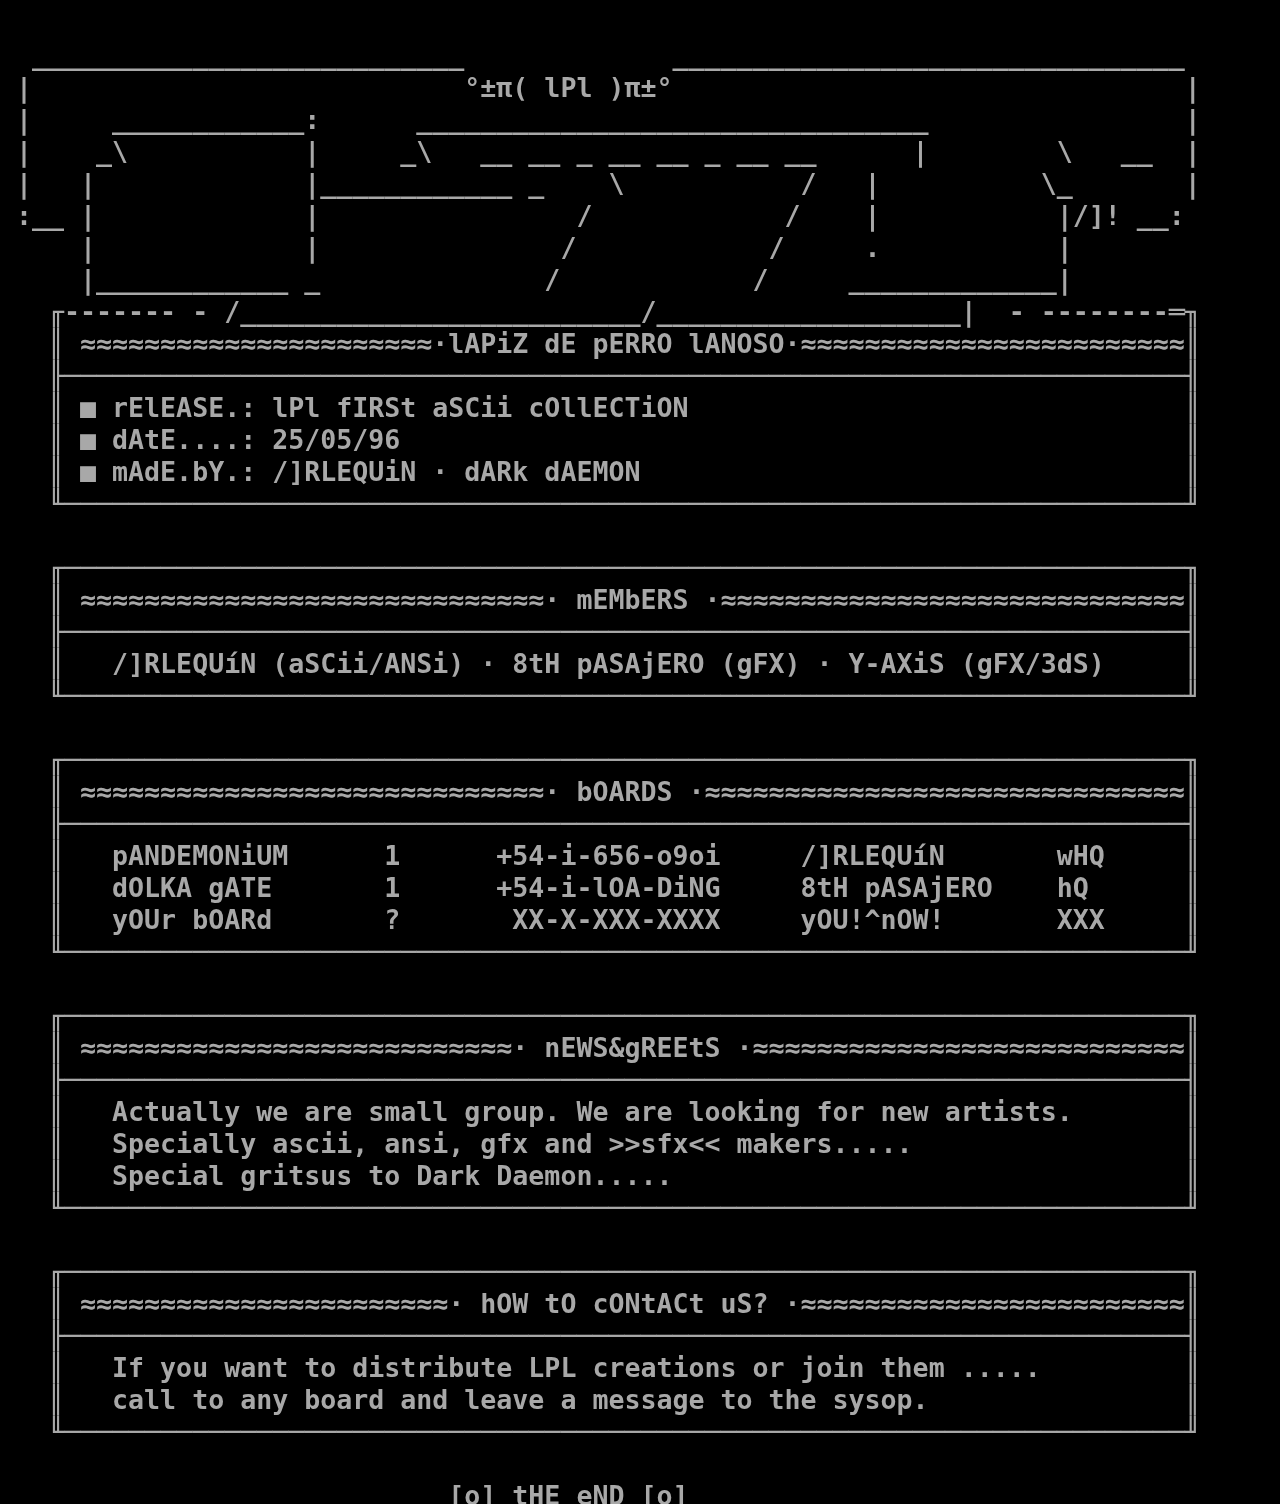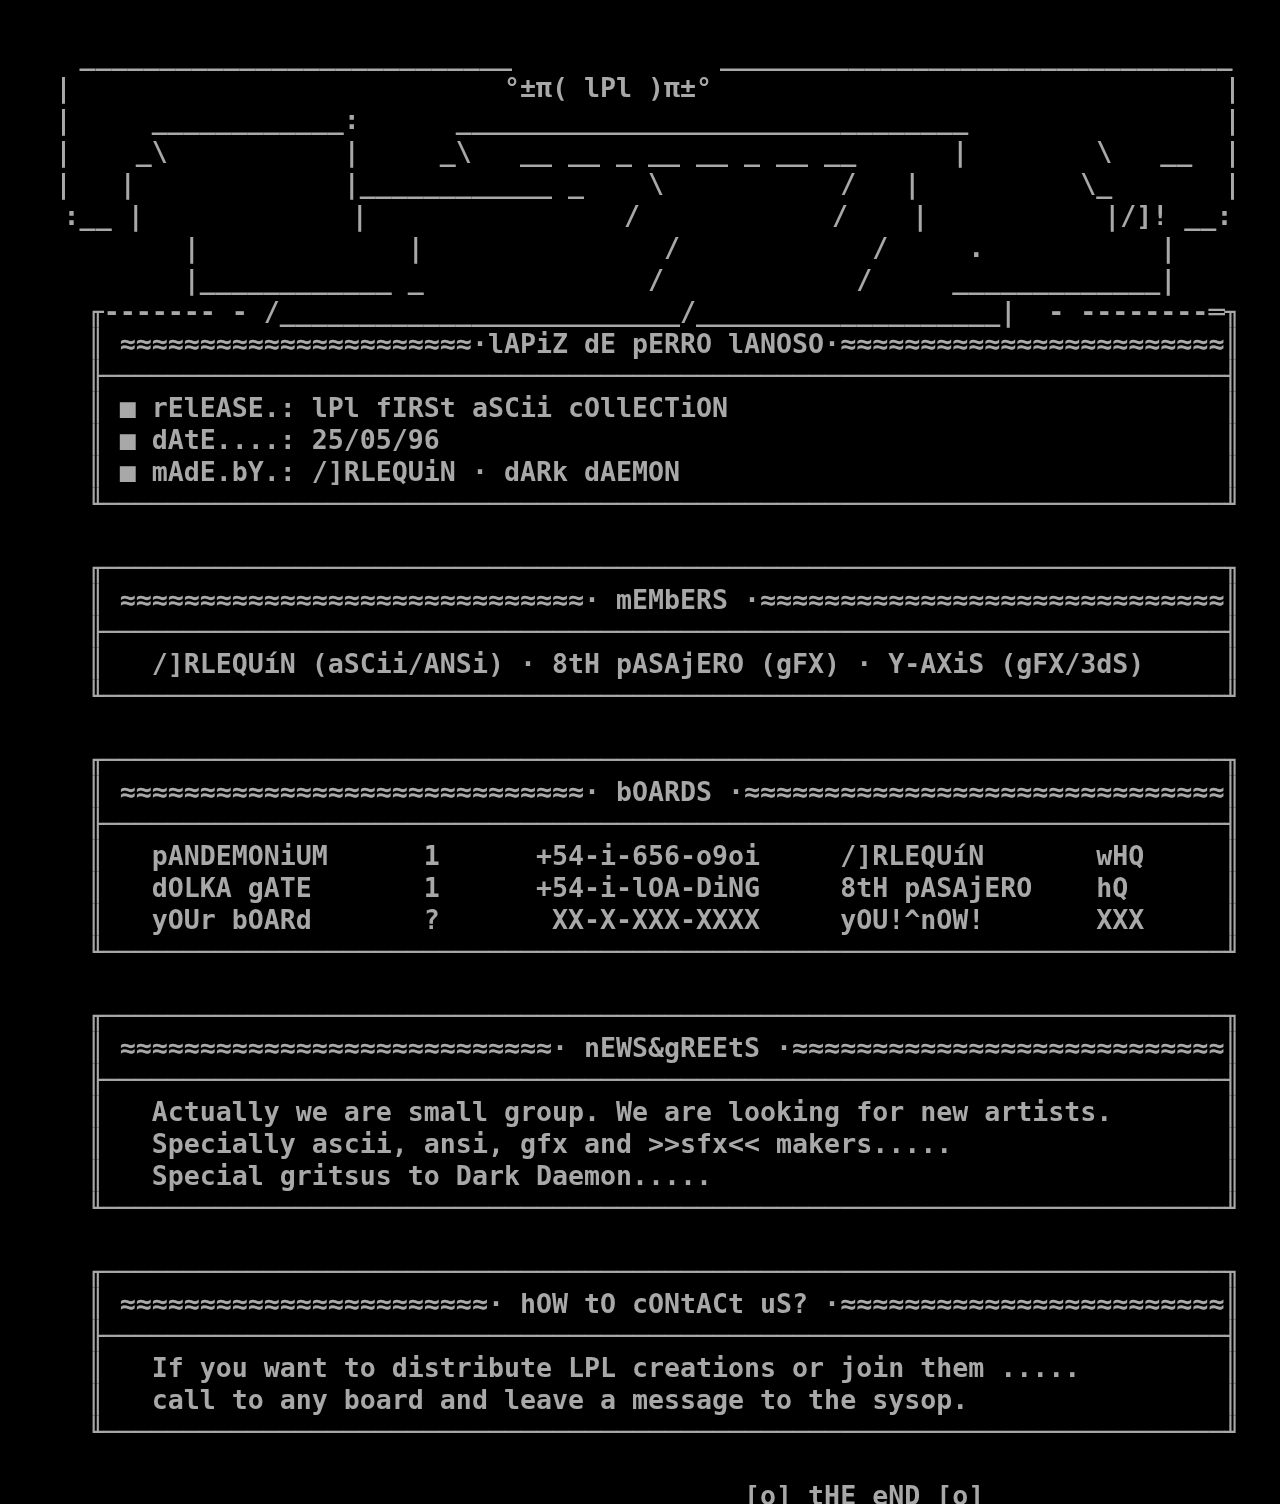--- a/index.html
+++ b/index.html
@@ -18,19 +18,18 @@
     font-size: 26.6px;
     line-height: 32px;
     letter-spacing: 0;
     color: #a8a8a8;
     white-space: pre;
   }
   .row {
     display: block;
     height: 32px;
     white-space: pre;
-    text-align: center;
   }
 </style>
 </head>
 <body style="background: rgb(0, 0, 0);">
 
 <pre id="screen" style="color: rgb(168, 168, 168);"><span class="row"> </span><span class="row">  ___________________________             ________________________________</span><span class="row"> |                           °±π( lPl )π±°                                |</span><span class="row"> |     ____________:      ________________________________                |</span><span class="row"> |    _\           |     _\   __ __ _ __ __ _ __ __      |        \   __  |</span><span class="row"> |   |             |____________ _    \           /   |          \_       |</span><span class="row"> :__ |             |                /            /    |           |/]! __:</span><span class="row">     |             |               /            /     .           |</span><span class="row">     |____________ _              /            /     _____________|</span><span class="row">   ╓------- - /_________________________/___________________|  - --------═╖</span><span class="row">   ║ ≈≈≈≈≈≈≈≈≈≈≈≈≈≈≈≈≈≈≈≈≈≈·lAPiZ dE pERRO lANOSO·≈≈≈≈≈≈≈≈≈≈≈≈≈≈≈≈≈≈≈≈≈≈≈≈║</span><span class="row">   ╟──────────────────────────────────────────────────────────────────────╢</span><span class="row">   ║ ■ rElEASE.: lPl fIRSt aSCii cOllECTiON                               ║</span><span class="row">   ║ ■ dAtE....: 25/05/96                                                 ║</span><span class="row">   ║ ■ mAdE.bY.: /]RLEQUiN · dARk dAEMON                                  ║</span><span class="row">   ╙──────────────────────────────────────────────────────────────────────╜</span><span class="row"> </span><span class="row">   ╓──────────────────────────────────────────────────────────────────────╖</span><span class="row">   ║ ≈≈≈≈≈≈≈≈≈≈≈≈≈≈≈≈≈≈≈≈≈≈≈≈≈≈≈≈≈· mEMbERS ·≈≈≈≈≈≈≈≈≈≈≈≈≈≈≈≈≈≈≈≈≈≈≈≈≈≈≈≈≈║</span><span class="row">   ╟──────────────────────────────────────────────────────────────────────╢</span><span class="row">   ║   /]RLEQUíN (aSCii/ANSi) · 8tH pASAjERO (gFX) · Y-AXiS (gFX/3dS)     ║</span><span class="row">   ╙──────────────────────────────────────────────────────────────────────╜</span><span class="row"> </span><span class="row">   ╓──────────────────────────────────────────────────────────────────────╖</span><span class="row">   ║ ≈≈≈≈≈≈≈≈≈≈≈≈≈≈≈≈≈≈≈≈≈≈≈≈≈≈≈≈≈· bOARDS ·≈≈≈≈≈≈≈≈≈≈≈≈≈≈≈≈≈≈≈≈≈≈≈≈≈≈≈≈≈≈║</span><span class="row">   ╟──────────────────────────────────────────────────────────────────────╢</span><span class="row">   ║   pANDEMONiUM      1      +54-i-656-o9oi     /]RLEQUíN       wHQ     ║</span><span class="row">   ║   dOLKA gATE       1      +54-i-lOA-DiNG     8tH pASAjERO    hQ      ║</span><span class="row">   ║   yOUr bOARd       ?       XX-X-XXX-XXXX     yOU!^nOW!       XXX     ║</span><span class="row">   ╙──────────────────────────────────────────────────────────────────────╜</span><span class="row"> </span><span class="row">   ╓──────────────────────────────────────────────────────────────────────╖</span><span class="row">   ║ ≈≈≈≈≈≈≈≈≈≈≈≈≈≈≈≈≈≈≈≈≈≈≈≈≈≈≈· nEWS&amp;gREEtS ·≈≈≈≈≈≈≈≈≈≈≈≈≈≈≈≈≈≈≈≈≈≈≈≈≈≈≈║</span><span class="row">   ╟──────────────────────────────────────────────────────────────────────╢</span><span class="row">   ║   Actually we are small group. We are looking for new artists.       ║</span><span class="row">   ║   Specially ascii, ansi, gfx and &gt;&gt;sfx&lt;&lt; makers.....                 ║</span><span class="row">   ║   Special gritsus to Dark Daemon.....                                ║</span><span class="row">   ╙──────────────────────────────────────────────────────────────────────╜</span><span class="row"> </span><span class="row">   ╓──────────────────────────────────────────────────────────────────────╖</span><span class="row">   ║ ≈≈≈≈≈≈≈≈≈≈≈≈≈≈≈≈≈≈≈≈≈≈≈· hOW tO cONtACt uS? ·≈≈≈≈≈≈≈≈≈≈≈≈≈≈≈≈≈≈≈≈≈≈≈≈║</span><span class="row">   ╟──────────────────────────────────────────────────────────────────────╢</span><span class="row">   ║   If you want to distribute LPL creations or join them .....         ║</span><span class="row">   ║   call to any board and leave a message to the sysop.                ║</span><span class="row">   ╙──────────────────────────────────────────────────────────────────────╜</span><span class="row"> </span><span class="row">                            [o] tHE eND [o]</span></pre>
 
 </body></html>

